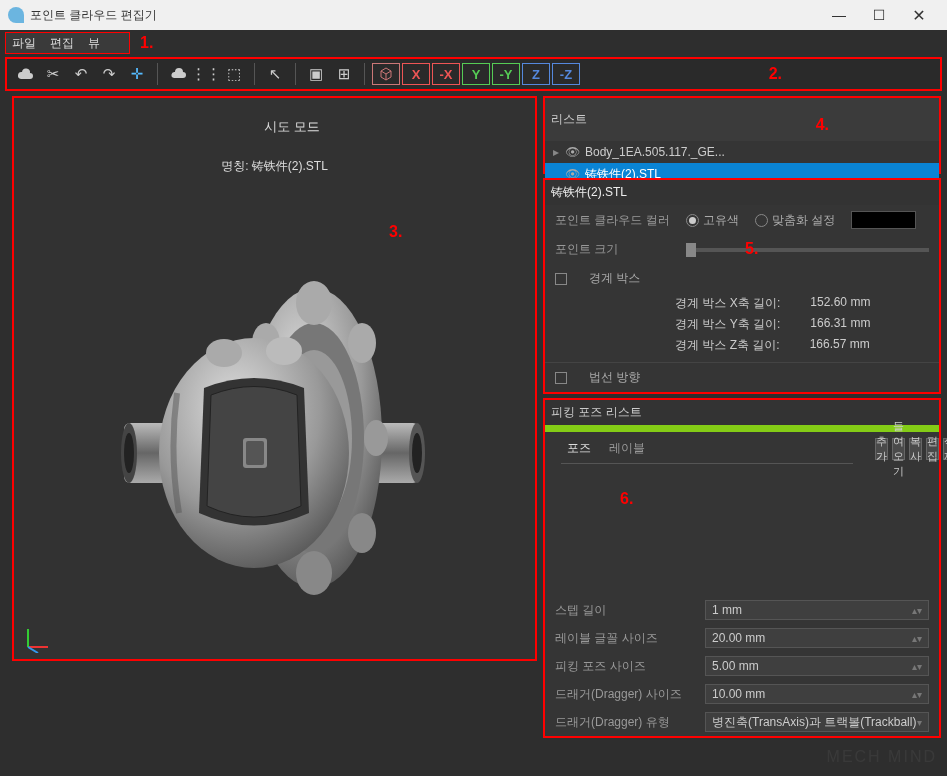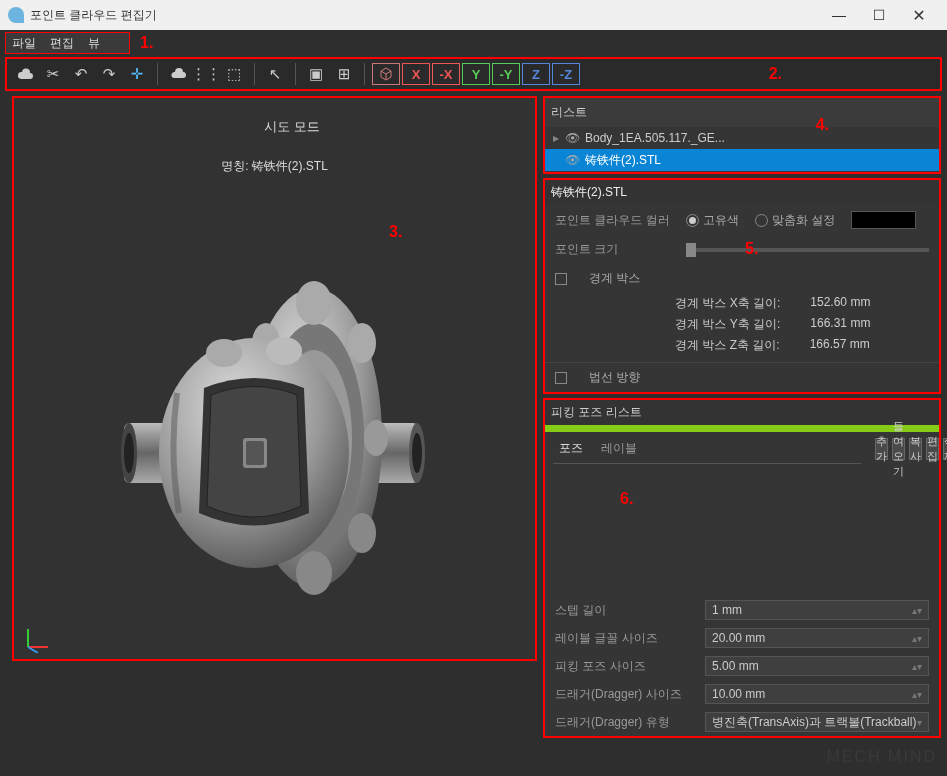--- a/index.html
+++ b/index.html
@@ -36,21 +36,21 @@
 .vp-name  { text-align: center; color: #ddd; margin-top: 22px; font-size: 12px; }
 .axis-gizmo { position: absolute; left: 8px; bottom: 6px; }
 
 
 .rightcol { flex: 1; display: flex; flex-direction: column; gap: 4px; margin: 5px 6px 0 6px; }
 
 .panel { border: 2px solid red; background: #353535; }
 
 
 .list-panel { height: 78px; }
-.list-hdr { background: #3b3b3b; padding: 6px 6px; font-size: 12px; color: #ccc; }
+.list-hdr { background: #3b3b3b; padding: 13px 6px; font-size: 12px; color: #ccc; }
 .list-row { display: flex; align-items: center; padding: 2px 8px; height: 22px; font-size: 12px; }
 .list-row .arrow { width: 12px; color: #888; }
 .list-row .eye { width: 20px; color: #aaa; }
 .list-row.selected { background: #0a84d4; color: #fff; }
 
 
 .props-panel { padding: 0; }
 .props-hdr { padding: 4px 6px; font-size: 12px; color: #eee; background: #333; }
 .prop-row { display: flex; align-items: center; padding: 6px 10px; font-size: 12px; color: #aaa; gap: 16px; }
 .prop-label { width: 115px; color: #999; }
@@ -61,21 +61,21 @@
 .slider { flex: 1; height: 4px; background: #555; position: relative; }
 .slider .thumb { width: 10px; height: 14px; background: #888; position: absolute; top: -5px; left: 0; }
 .checkbox { width: 12px; height: 12px; border: 1px solid #888; display: inline-block; margin-right: 6px; }
 .bbox-grid { margin-left: 130px; }
 .bbox-grid div { display: flex; gap: 30px; padding: 2px 0; font-size: 12px; color: #ccc; }
 
 
 .pose-panel { padding: 0; }
 .pose-hdr { padding: 4px 6px; font-size: 12px; color: #ccc; background: #333; border-bottom: 7px solid #84cc16; }
 .pose-body { display: flex; }
-.pose-left { flex: 1; padding: 6px 8px; }
+.pose-left { flex: 1; padding: 6px 16px; }
 .pose-tabs { display: flex; gap: 6px; border-bottom: 1px solid #555; padding-bottom: 4px; }
 .pose-tab { padding: 2px 6px; color: #999; font-size: 12px; }
 .pose-tab.active { color: #ddd; }
 .pose-btns { width: 70px; display: flex; flex-direction: row; gap: 4px; padding: 6px; }
 .pose-btn { height: 22px; background: #4a4a4a; border: 1px solid #666; color: #ccc; display: flex; align-items: center; justify-content: center; font-size: 11px; }
 
 
 .settings { margin-top: 6px; }
 .set-row { display: flex; align-items: center; padding: 4px 10px; font-size: 12px; color: #999; }
 .set-label { width: 150px; }

